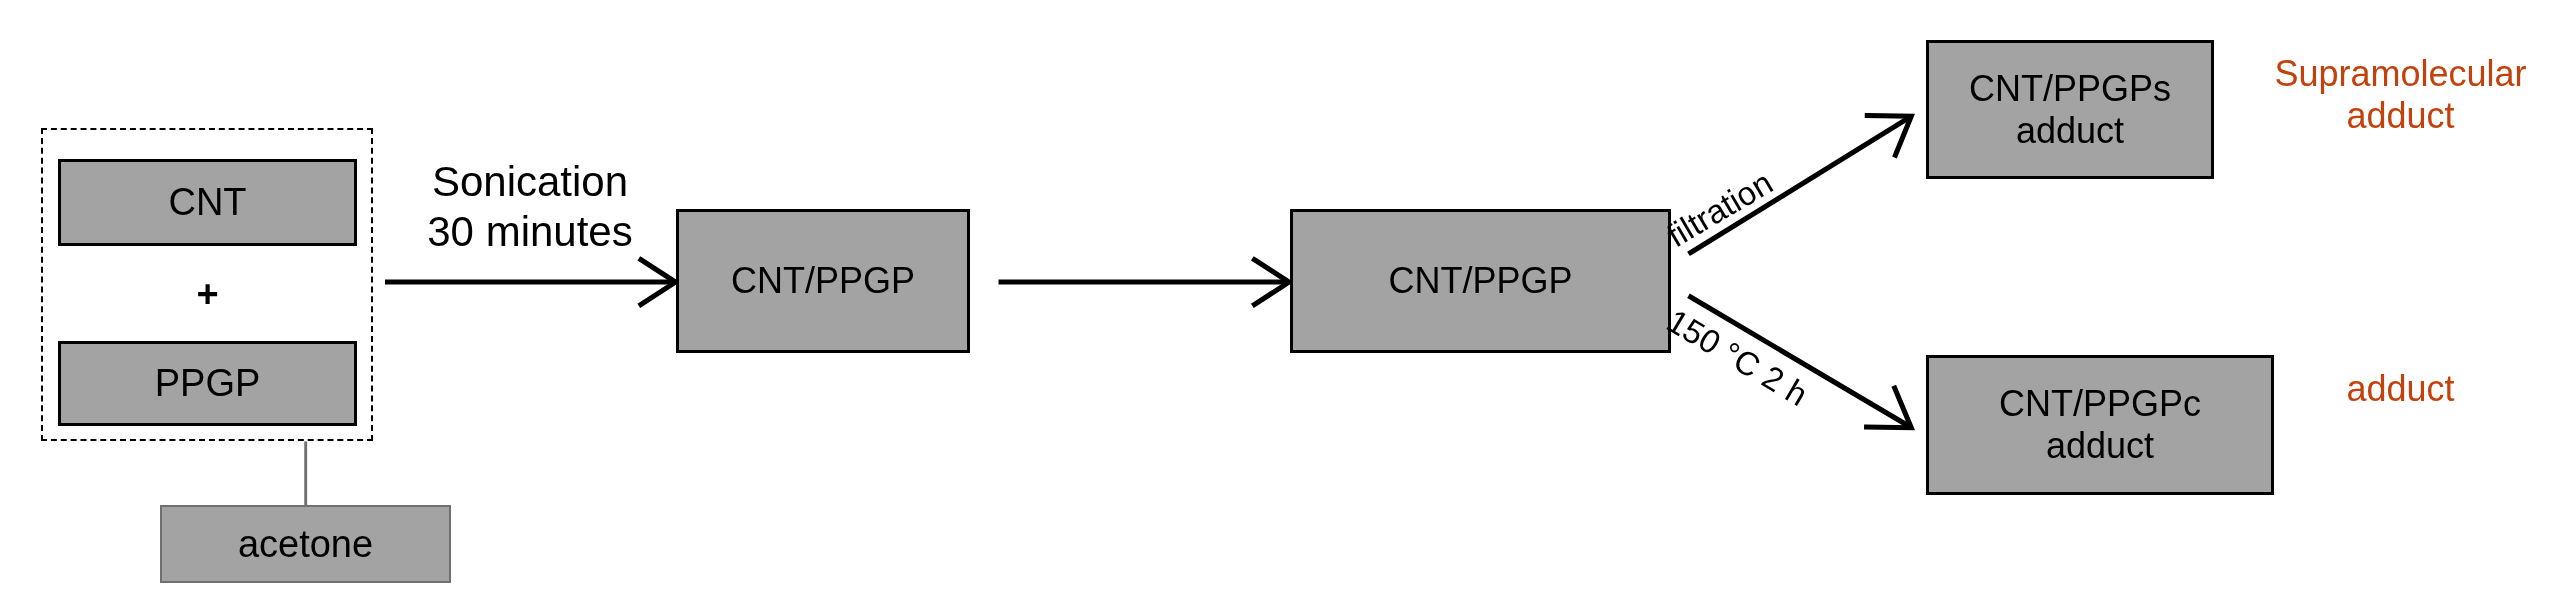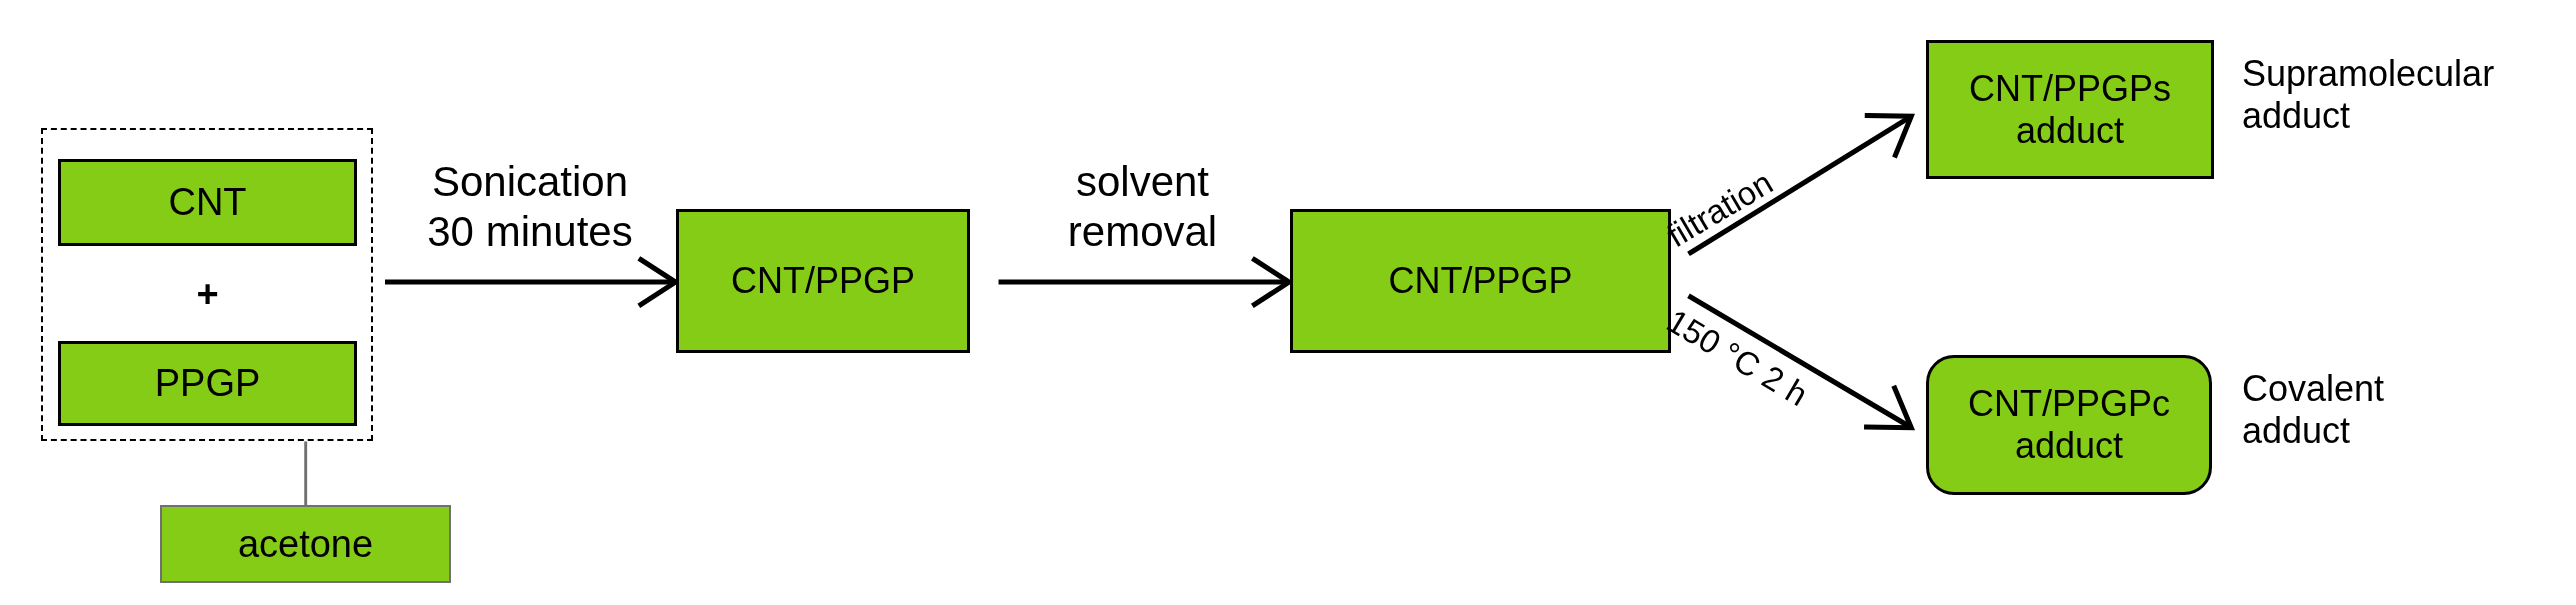--- a/index.html
+++ b/index.html
@@ -23,21 +23,21 @@
     height: 606px;
     pointer-events: none;
   }
   .node {
     position: absolute;
     box-sizing: border-box;
     display: flex;
     flex-direction: column;
     align-items: center;
     justify-content: center;
-    background: #84cc16;
+    background: #a3a3a3;
     color: #000000;
     line-height: 1.16;
     text-align: center;
     white-space: nowrap;
   }
   .node.solid {
     border: 3.6px solid #000000;
   }
   .node.thin {
     border: 2.2px solid #707070;
@@ -66,21 +66,22 @@
   .edge-label.rot-up {
     transform: rotate(-30.5deg);
     transform-origin: left bottom;
   }
   .edge-label.rot-down {
     transform: rotate(30.5deg);
     transform-origin: left top;
   }
   .side-note {
     position: absolute;
-    color: #000000;
+    color: #c2410c;
+    text-align: center;
     line-height: 1.16;
     white-space: nowrap;
   }
   .fs-big { font-size: 38px; }
   .fs-mid { font-size: 36px; }
   .fs-lbl { font-size: 42px; }
   .fs-rot { font-size: 33px; }
 </style>
 </head>
 <body>
@@ -124,24 +125,20 @@
 
   <div class="edge-label fs-lbl" style="left:404px; top:157px; width:252px;">
     <div>Sonication</div>
     <div>30 minutes</div>
   </div>
 
   <div class="node solid fs-mid" style="left:676px; top:209px; width:294px; height:144px;">
     <span>CNT/PPGP</span>
   </div>
 
-  <div class="edge-label fs-lbl" style="left:1031px; top:157px; width:223px;">
-    <div>solvent</div>
-    <div>removal</div>
-  </div>
 
   <div class="node solid fs-mid" style="left:1290px; top:209px; width:381px; height:144px;">
     <span>CNT/PPGP</span>
   </div>
 
   <div class="edge-label rot-up fs-rot" style="left:1680px; top:216px;">
     <span>filtration</span>
   </div>
 
   <div class="edge-label rot-down fs-rot" style="left:1680px; top:301px;">
@@ -151,24 +148,23 @@
   <div class="node solid fs-mid" style="left:1926px; top:40px; width:288px; height:139px;">
     <span>CNT/PPGPs</span>
     <span>adduct</span>
   </div>
 
   <div class="side-note fs-mid" style="left:2242px; top:53px; width:317px;">
     <div>Supramolecular</div>
     <div>adduct</div>
   </div>
 
-  <div class="node solid fs-mid" style="left:1926px; top:355px; width:286px; height:140px;border-radius:28px;">
+  <div class="node solid fs-mid" style="left:1926px; top:355px; width:348px; height:140px;">
     <span>CNT/PPGPc</span>
     <span>adduct</span>
   </div>
 
   <div class="side-note fs-mid" style="left:2242px; top:368px; width:317px;">
-    <div>Covalent</div>
     <div>adduct</div>
   </div>
 
 </div>
 
 
 </body></html>

